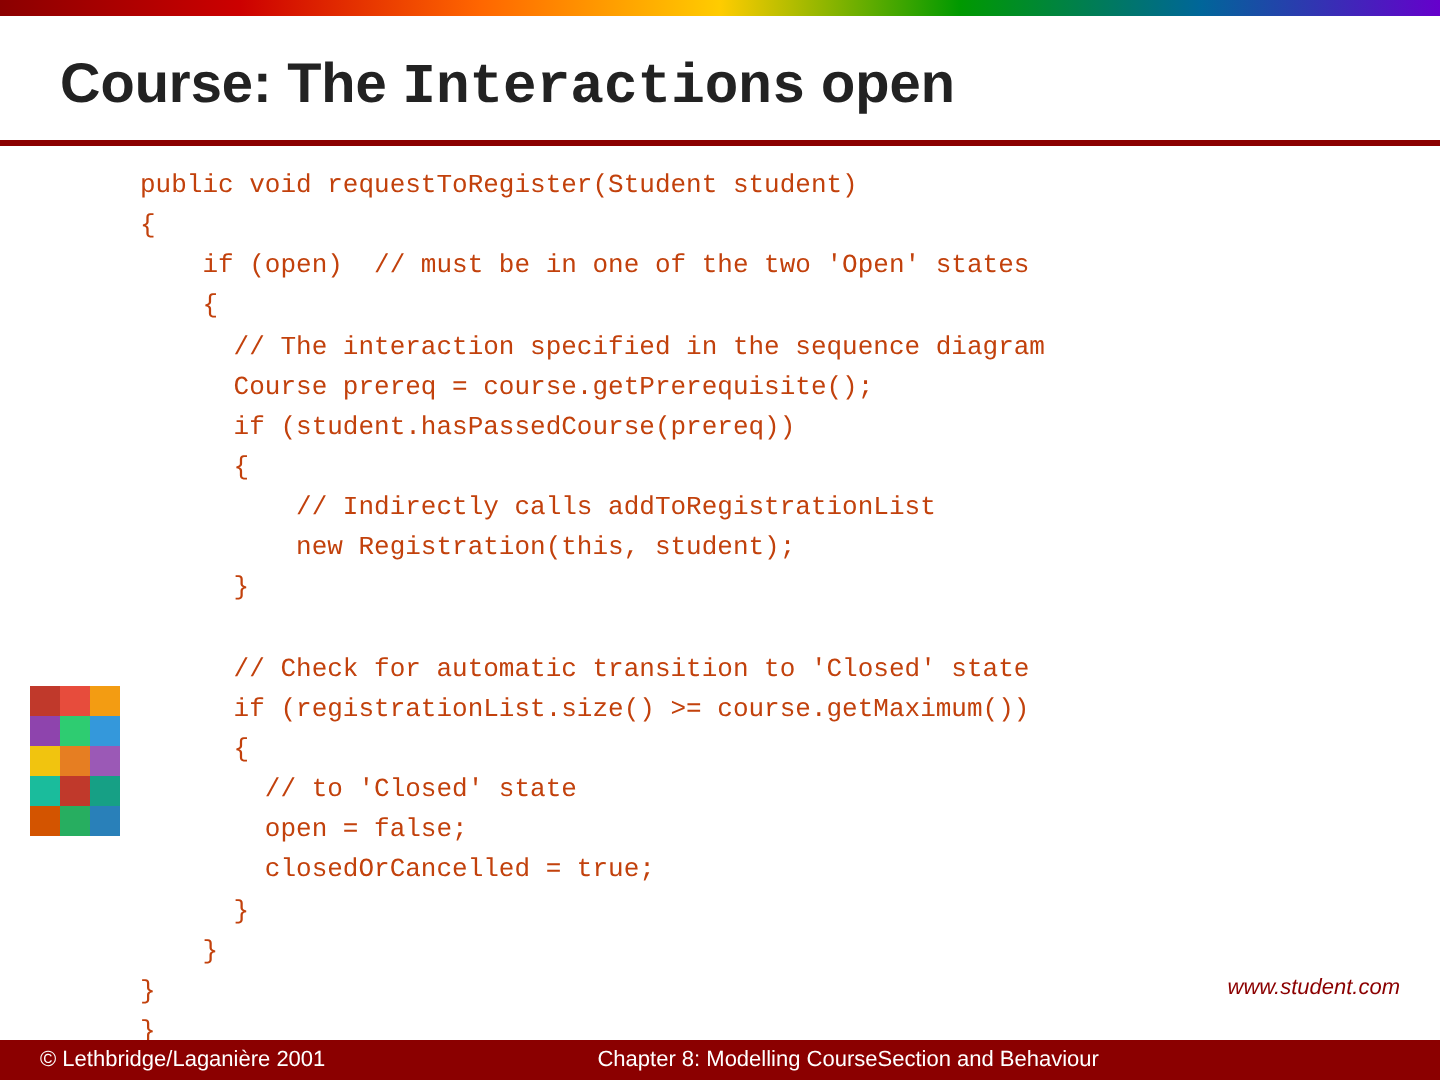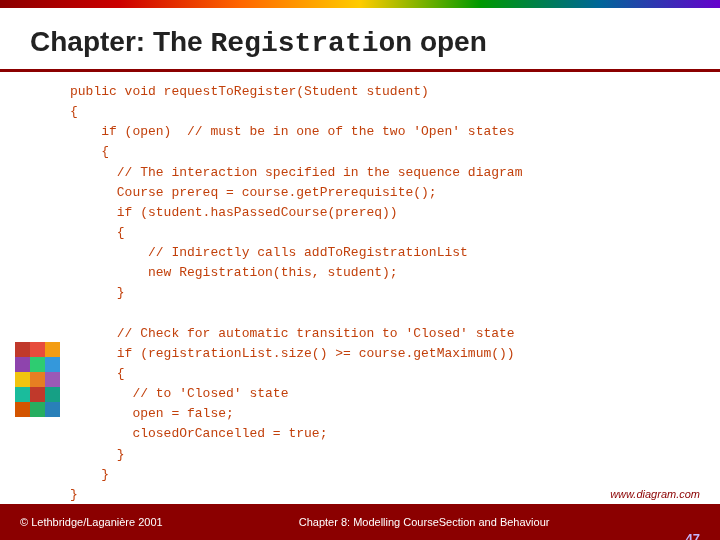--- a/index.html
+++ b/index.html
@@ -86,21 +86,21 @@
     }
 
     .code-block pre {
       font-family: 'Courier New', Courier, monospace;
       font-size: 13px;
       line-height: 1.55;
       white-space: pre;
     }
 
     .footer {
-      height: 36px;
+      height: 20px;
       background: #8B0000;
       display: flex;
       align-items: center;
       justify-content: space-between;
       padding: 0 20px;
     }
 
     .footer-left {
       color: #fff;
       font-size: 11px;
@@ -130,21 +130,21 @@
     }
   </style>
 </head>
 <body>
 
 <div class="slide">
   <div class="top-bar"></div>
 
   <div class="title-area">
     <h1>
-      <span>Chapter: The </span><span class="code-font">Registration</span><span> open</span>
+      <span>Course: The </span><span class="code-font">Interactions</span><span> open</span>
     </h1>
   </div>
 
   <div class="content-area">
     <div class="left-bar">
       <div class="decorative-squares">
         <div class="sq" style="background:#c0392b;"></div>
         <div class="sq" style="background:#e74c3c;"></div>
         <div class="sq" style="background:#f39c12;"></div>
         <div class="sq" style="background:#8e44ad;"></div>
@@ -181,20 +181,20 @@
         // to 'Closed' state
         open = false;
         closedOrCancelled = true;
       }
     }
 }
 }</pre>
     </div>
   </div>
 
-  <div class="website-badge">www.diagram.com</div>
+  <div class="website-badge">www.student.com</div>
 
   <div class="footer">
     <span class="footer-left">© Lethbridge/Laganière 2001</span>
     <span class="footer-center">Chapter 8: Modelling CourseSection and Behaviour</span>
     <span class="footer-right">47</span>
   </div>
 </div>
 
 </body></html>

